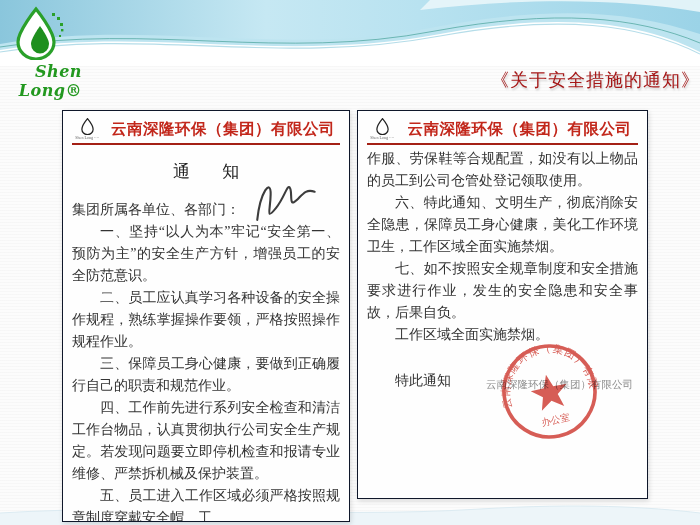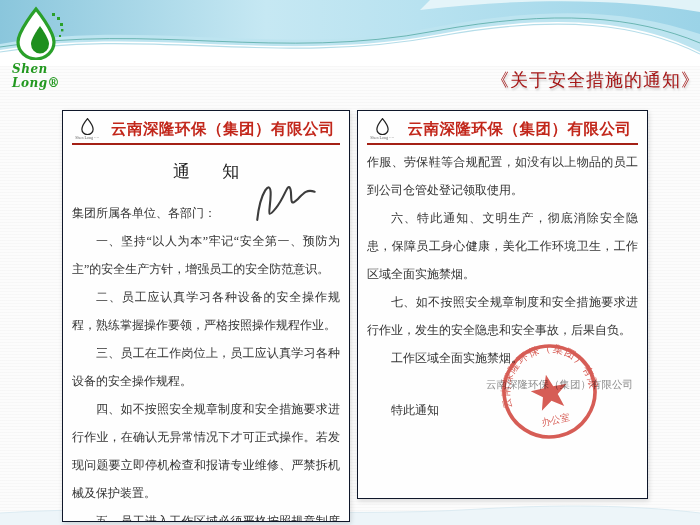--- a/index.html
+++ b/index.html
@@ -19,21 +19,21 @@
     pointer-events:none;
     z-index:0;
   }
   .header-band{position:absolute;top:0;left:0;width:700px;height:66px;z-index:1;}
   .bottom-band{position:absolute;bottom:0;left:0;width:700px;height:26px;z-index:1;}
 
   .brand-logo{position:absolute;top:6px;left:12px;z-index:3;width:70px;text-align:left;}
   .brand-name{
     font-family:"DejaVu Serif", serif;
     font-style:italic;font-weight:bold;
-    font-size:12px;color:#22981f;margin-top:-2px;letter-spacing:0.5px;
+    font-size:16px;color:#22981f;margin-top:-2px;letter-spacing:0.5px;text-align:right;
   }
 
   .slide-title{
     position:absolute;top:68px;left:0;right:0;
     text-align:right;z-index:2;
     font-size:18px;font-weight:normal;color:#a51717;
     letter-spacing:1px;
     text-shadow:1px 2px 2px rgba(120,120,120,0.35);
     font-family:"Liberation Serif", serif;
   }
@@ -63,21 +63,21 @@
     letter-spacing:0.5px;white-space:nowrap;flex:1;text-align:center;
   }
 
   .doc-title{
     text-align:center;margin-top:15px;
     font-size:17px;color:#222;
     letter-spacing:14px;padding-left:14px;
   }
   .signature{position:absolute;left:182px;top:58px;}
 
-  .doc-body{padding:0 9px;font-size:12px;line-height:28px;}
+  .doc-body{padding:0 9px;font-size:14px;line-height:22px;}
   .salutation{margin:15px 0 0 0;}
   .doc-body p{margin:0;text-align:justify;}
   .doc-body p.indent{text-indent:2em;}
   .page-left .doc-body{margin-top:16px;}
   .page-right .doc-body{margin-top:3px;}
   .closing{margin-top:24px !important;}
 
   .sign-block{
     position:absolute;right:14px;top:260px;
     text-align:right;line-height:27px;font-size:10.5px;
@@ -151,22 +151,22 @@
     <div class="signature">
       <svg width="78" height="56" viewBox="0 0 78 56">
         <path d="M10,48 C16,20 28,8 26,24 C24,40 18,50 30,38 C40,28 44,14 46,20 C48,26 42,40 52,32 C58,27 62,22 70,26" fill="none" stroke="#3c3c3c" stroke-width="2.1" stroke-linecap="round" transform="rotate(-6 39 28)"></path>
       </svg>
     </div>
 
     <div class="doc-body">
       <p class="salutation">集团所属各单位、各部门：</p>
       <p class="indent">一、坚持“以人为本”牢记“安全第一、预防为主”的安全生产方针，增强员工的安全防范意识。</p>
       <p class="indent">二、员工应认真学习各种设备的安全操作规程，熟练掌握操作要领，严格按照操作规程作业。</p>
-      <p class="indent">三、员工在工作岗位上，员工应认真学习各种设备的安全操作规程。</p>
-      <p class="indent">四、如不按照安全规章制度和安全措施要求进行作业，在确认无异常情况下才可正式操作。若发现问题要立即停机检查和报请专业维修、严禁拆机械及保护装置。</p>
+      <p class="indent">三、保障员工身心健康，要做到正确履行自己的职责和规范作业。</p>
+      <p class="indent">四、工作前先进行系列安全检查和清洁工作台物品，认真贯彻执行公司安全生产规定。若发现问题要立即停机检查和报请专业维修、严禁拆机械及保护装置。</p>
       <p class="indent">五、员工进入工作区域必须严格按照规章制度穿戴安全帽、工</p>
     </div>
   </div>
 
   <div class="doc-page page-right">
     <div class="letterhead">
       <div class="letterhead-brand">
         <svg width="15" height="17" viewBox="0 0 24 27">
           <path d="M12,1 C12,1 3,12 3,18 a9,8.5 0 1 0 18,0 C21,12 12,1 12,1 Z" fill="#ffffff" stroke="#222" stroke-width="2"></path>
         </svg>

